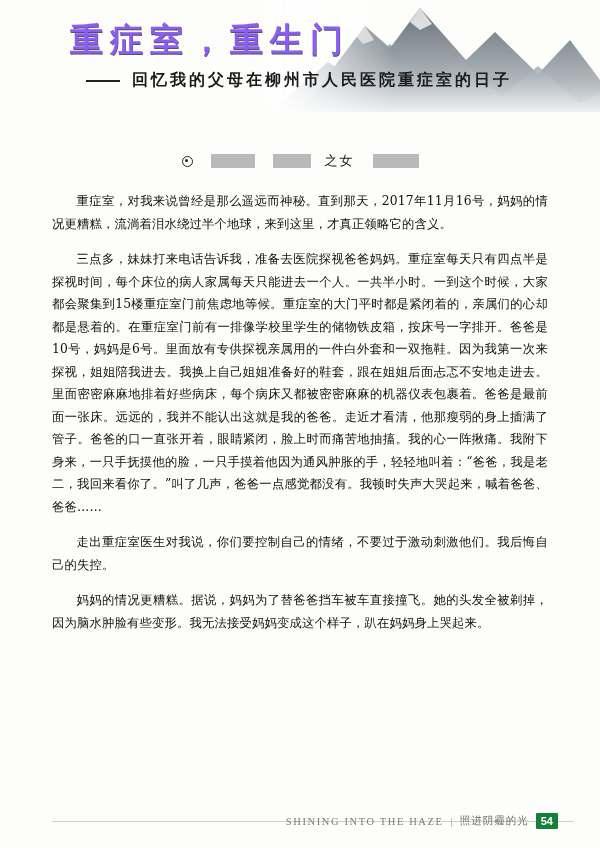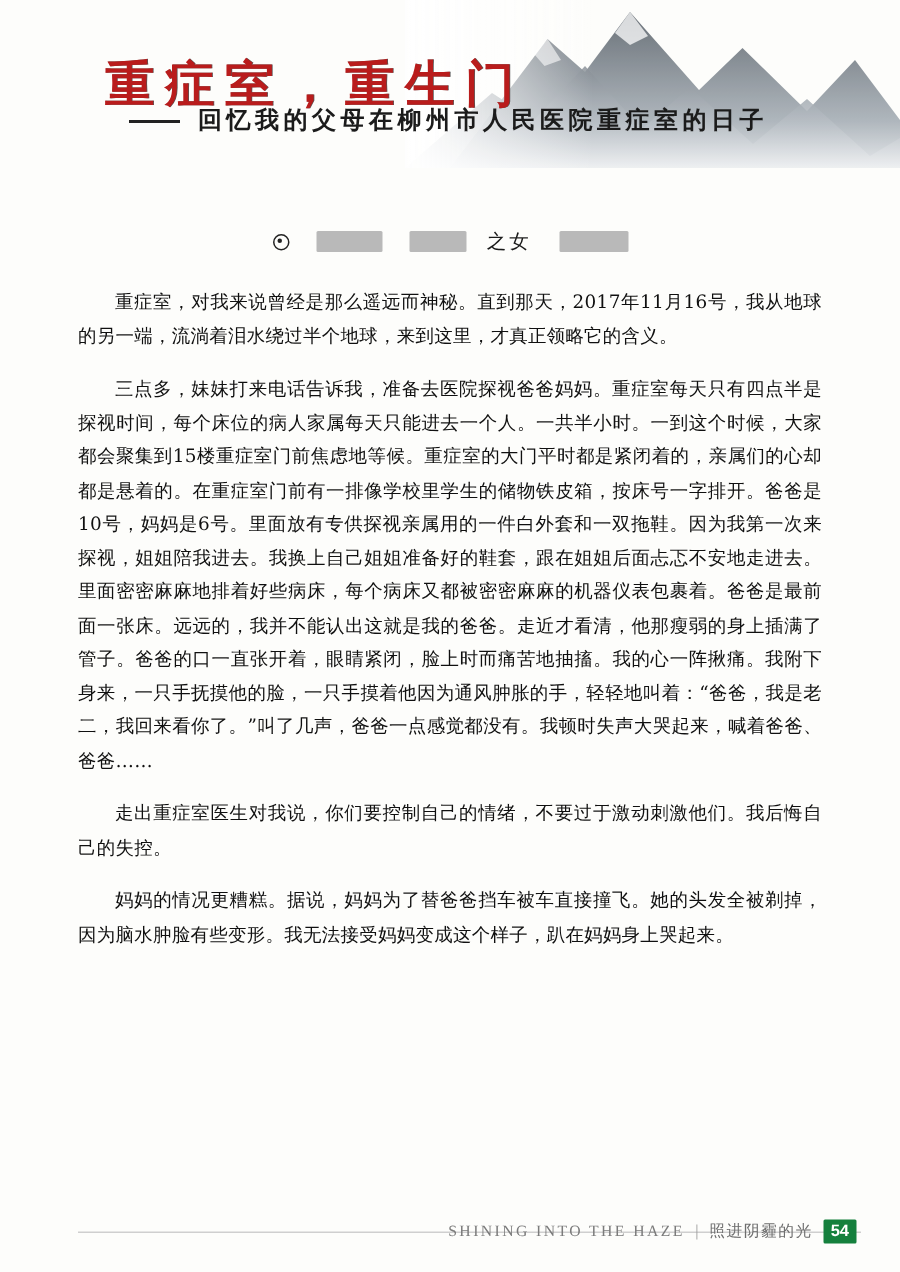--- a/index.html
+++ b/index.html
@@ -32,25 +32,25 @@
     position: absolute;
     right: 0;
     top: 0;
     width: 330px;
     height: 112px;
     opacity: 0.92;
   }
   .title-main {
     position: absolute;
     left: 70px;
-    top: 34px;
+    top: 18px;
     font-size: 33px;
     font-weight: bold;
     letter-spacing: 7px;
-    color: #b91c1c;
+    color: #8b5cf6;
     font-family: "DejaVu Serif", "Liberation Serif", serif;
     text-shadow: 0.5px 0.5px 0 #555;
     white-space: nowrap;
   }
   .title-sub-wrap {
     position: absolute;
     left: 86px;
     top: 70px;
     display: flex;
     align-items: center;
@@ -132,21 +132,21 @@
     color: #101010;
     margin: 0 0 13px 0;
     font-family: "DejaVu Serif", "Liberation Serif", serif;
     letter-spacing: 0.2px;
   }
 
   
   .footer {
     position: absolute;
     left: 0;
-    right: 3px;
+    right: 16px;
     bottom: 14px;
     height: 26px;
     display: flex;
     align-items: center;
     justify-content: flex-end;
     padding-right: 26px;
   }
   .footer-rule {
     position: absolute;
     left: 52px;
@@ -224,21 +224,21 @@
 
   <div class="byline">
     <span class="bullet-dot"></span>
     <span class="redacted r1"></span>
     <span class="redacted r2"></span>
     <span class="byline-text">之女</span>
     <span class="redacted r3"></span>
   </div>
 
   <div class="body">
-    <p class="para">重症室，对我来说曾经是那么遥远而神秘。直到那天，2017年11月16号，我从地球的另一端，流淌着泪水绕过半个地球，来到这里，才真正领略它的含义。</p>
+    <p class="para">重症室，对我来说曾经是那么遥远而神秘。直到那天，2017年11月16号，妈妈的情况更糟糕，流淌着泪水绕过半个地球，来到这里，才真正领略它的含义。</p>
     <p class="para">三点多，妹妹打来电话告诉我，准备去医院探视爸爸妈妈。重症室每天只有四点半是探视时间，每个床位的病人家属每天只能进去一个人。一共半小时。一到这个时候，大家都会聚集到15楼重症室门前焦虑地等候。重症室的大门平时都是紧闭着的，亲属们的心却都是悬着的。在重症室门前有一排像学校里学生的储物铁皮箱，按床号一字排开。爸爸是10号，妈妈是6号。里面放有专供探视亲属用的一件白外套和一双拖鞋。因为我第一次来探视，姐姐陪我进去。我换上自己姐姐准备好的鞋套，跟在姐姐后面忐忑不安地走进去。里面密密麻麻地排着好些病床，每个病床又都被密密麻麻的机器仪表包裹着。爸爸是最前面一张床。远远的，我并不能认出这就是我的爸爸。走近才看清，他那瘦弱的身上插满了管子。爸爸的口一直张开着，眼睛紧闭，脸上时而痛苦地抽搐。我的心一阵揪痛。我附下身来，一只手抚摸他的脸，一只手摸着他因为通风肿胀的手，轻轻地叫着：“爸爸，我是老二，我回来看你了。”叫了几声，爸爸一点感觉都没有。我顿时失声大哭起来，喊着爸爸、爸爸……</p>
     <p class="para">走出重症室医生对我说，你们要控制自己的情绪，不要过于激动刺激他们。我后悔自己的失控。</p>
     <p class="para">妈妈的情况更糟糕。据说，妈妈为了替爸爸挡车被车直接撞飞。她的头发全被剃掉，因为脑水肿脸有些变形。我无法接受妈妈变成这个样子，趴在妈妈身上哭起来。</p>
   </div>
 
   <div class="footer-rule"></div>
   <div class="footer">
     <span class="footer-en">SHINING INTO THE HAZE</span>
     <span class="footer-sep">|</span>
     <span class="footer-cn">照进阴霾的光</span>

